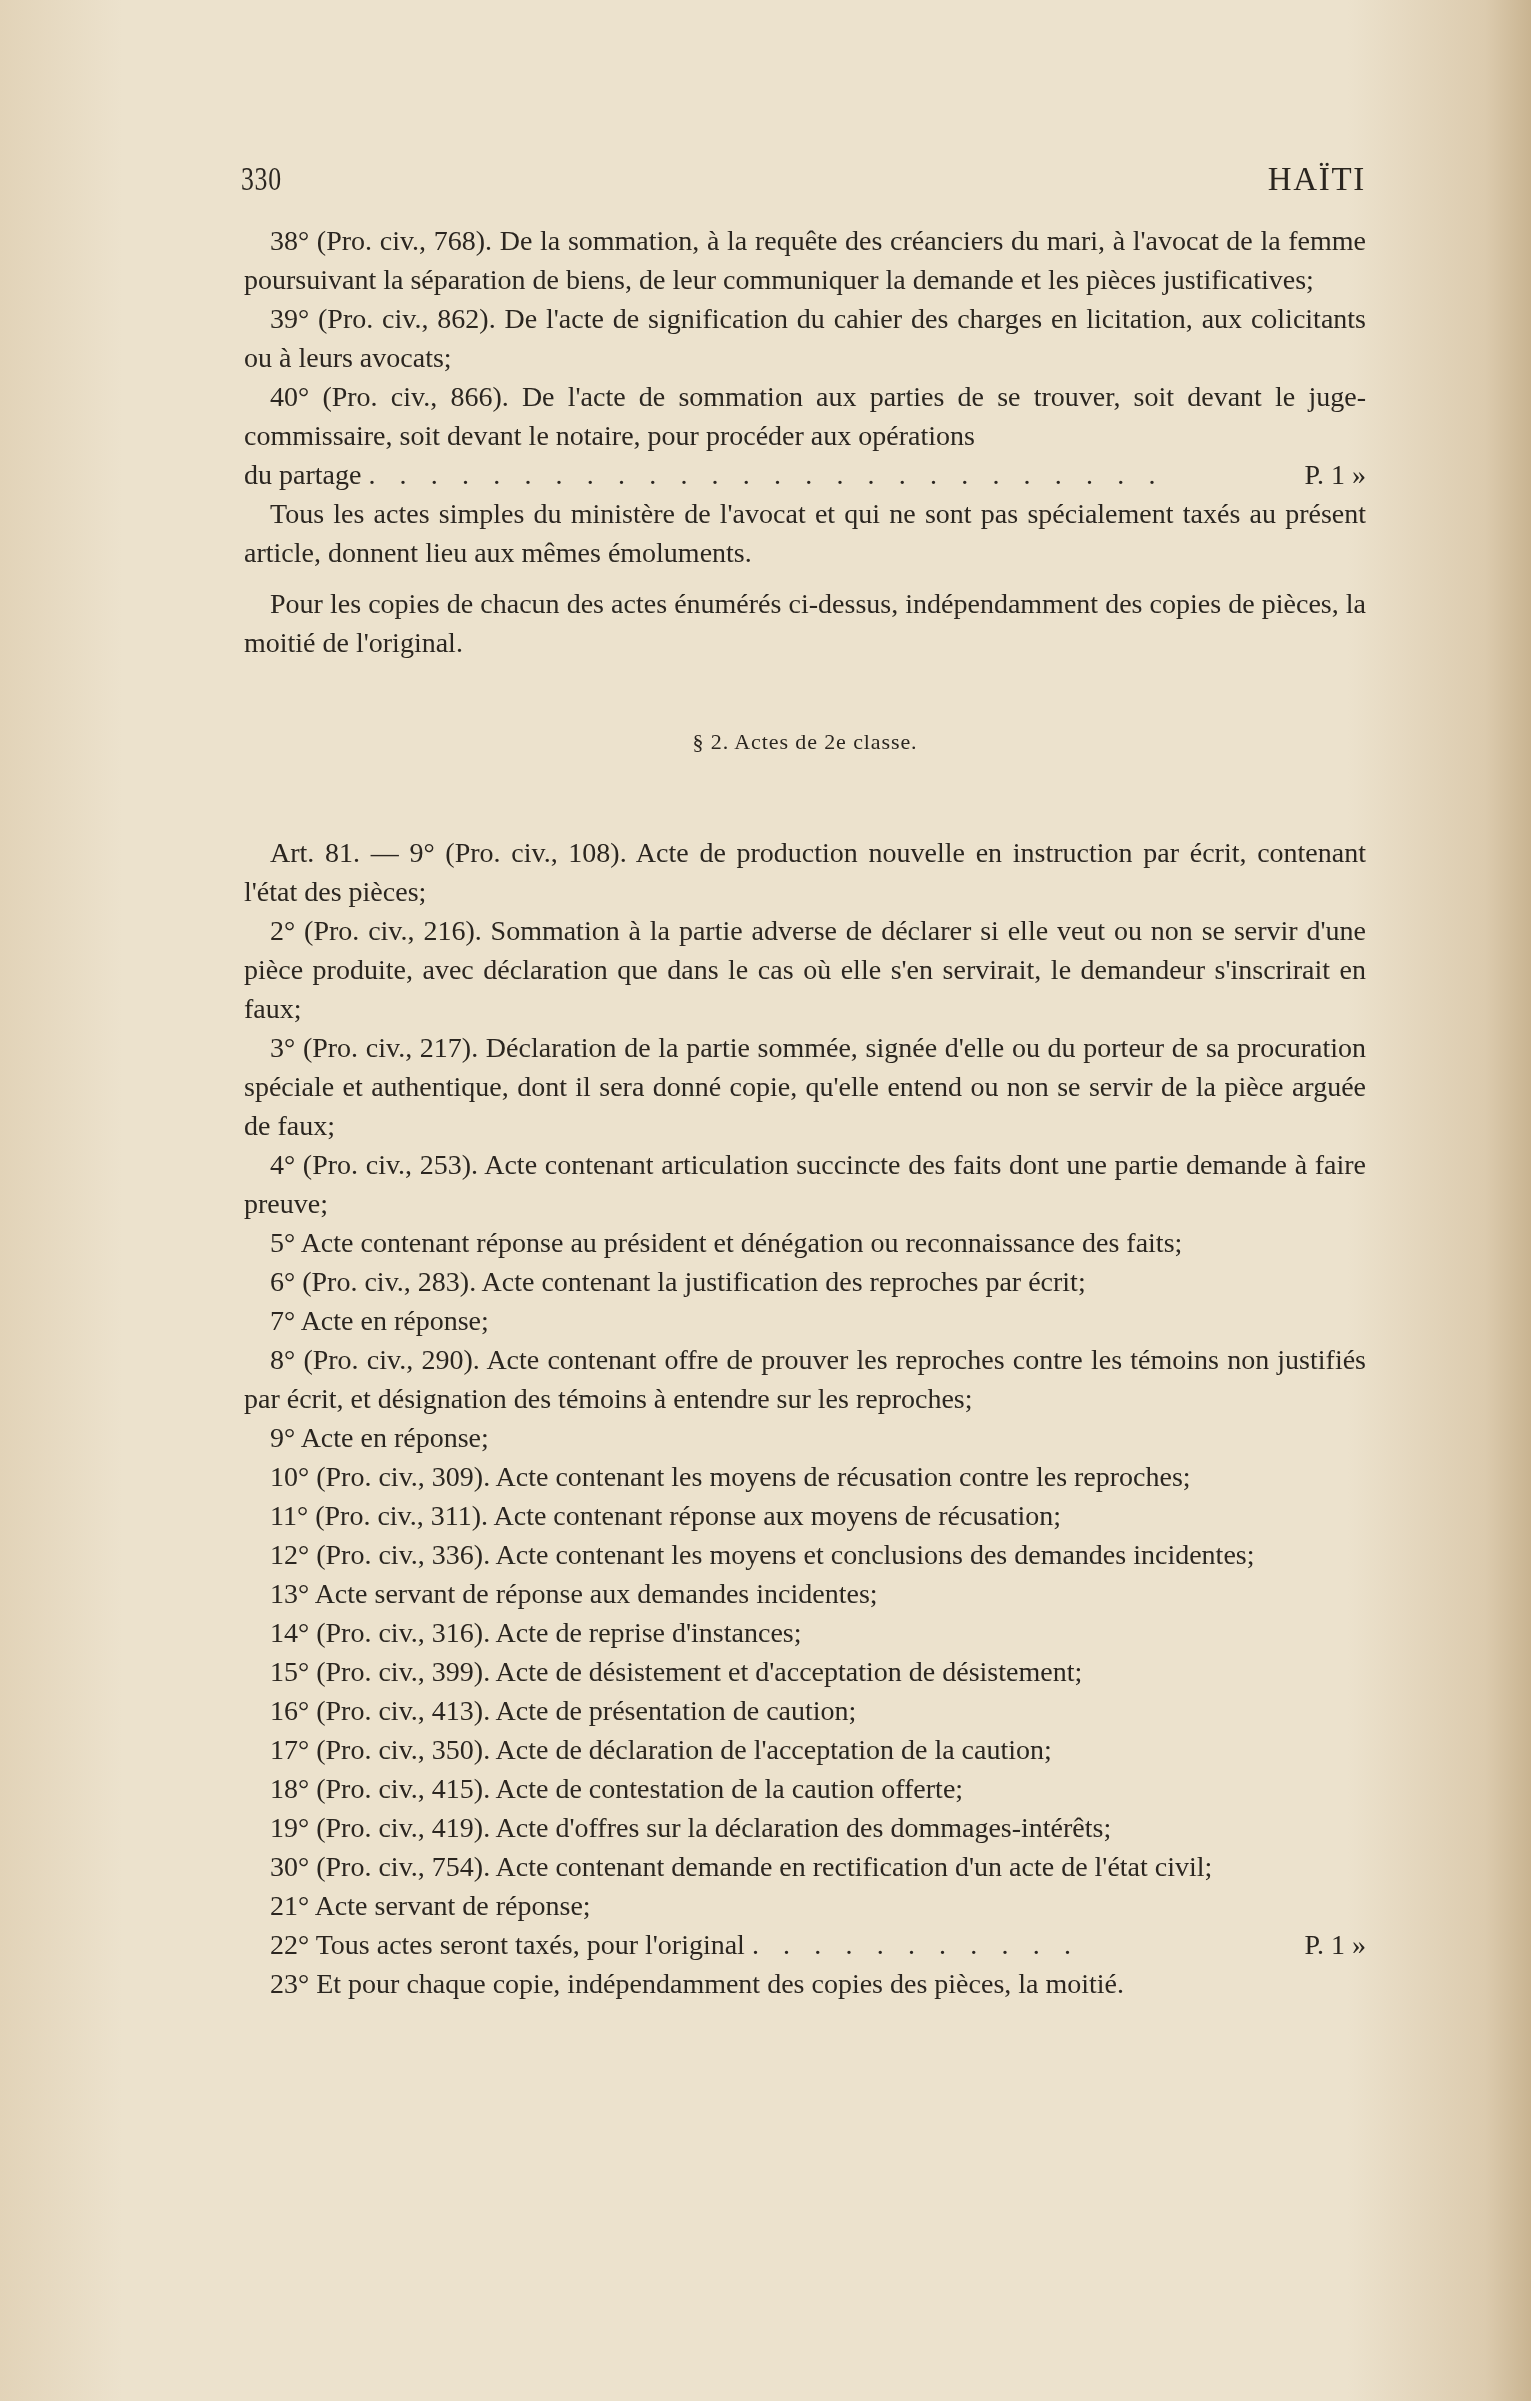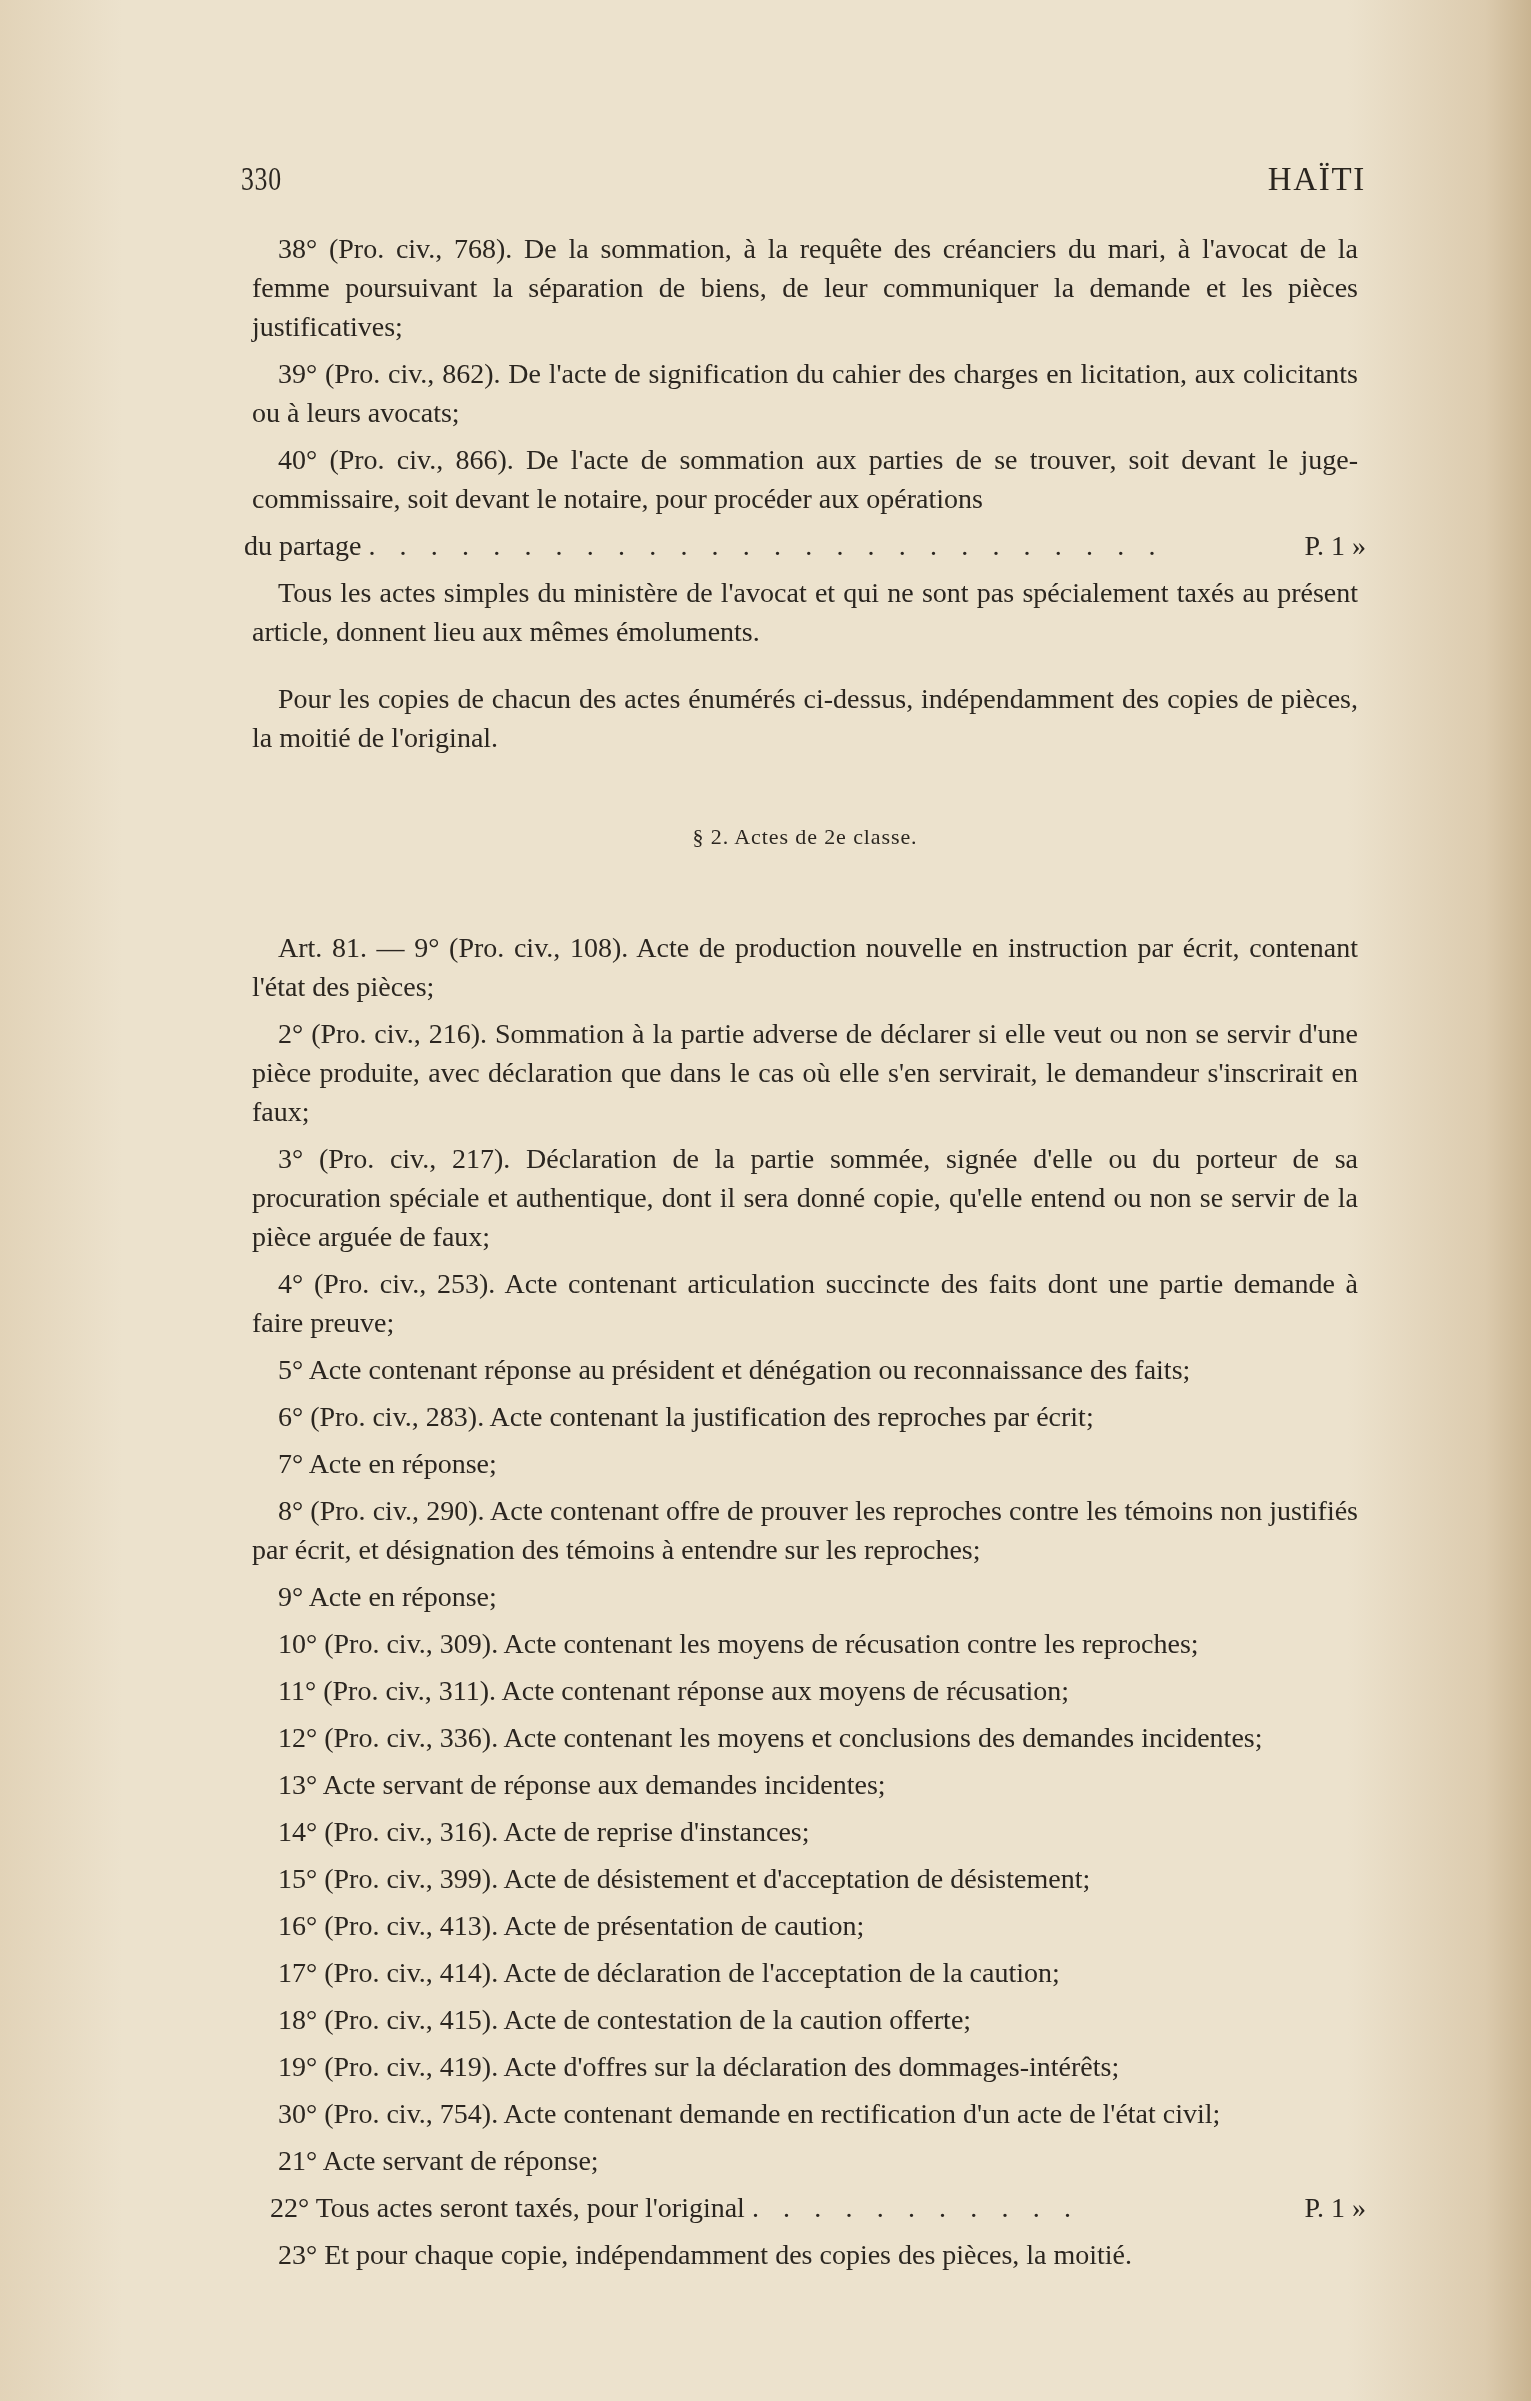--- a/index.html
+++ b/index.html
@@ -20,21 +20,21 @@
       transform: scaleX(0.78); transform-origin: left top;
     }
     .running-title {
       position: absolute; left: 0; right: 0; top: 0; text-align: right;
       font-size: 33px; letter-spacing: 1.7px;
     }
     .body-text {
       position: absolute; left: 244px; top: 221px; width: 1122px;
       font-size: 28px; line-height: 39px; text-align: justify;
     }
-    .para { margin: 8px; text-indent: 26px; }
+    .para { margin: 0; text-indent: 26px; }
     .section-heading {
       text-align: center; font-size: 22px; letter-spacing: 0.9px;
       margin: 60px 0 72px 0; text-indent: 0;
     }
     .dots { letter-spacing: 8.6px; }
     .price { float: right; }
     .clear::after { content: ""; display: block; clear: both; }
     .gap { height: 12px; }
   </style>
 </head>
@@ -70,21 +70,21 @@
     <p class="para">7° Acte en réponse;</p>
     <p class="para">8° (Pro. civ., 290). Acte contenant offre de prouver les reproches contre les témoins non justifiés par écrit, et désignation des témoins à entendre sur les reproches;</p>
     <p class="para">9° Acte en réponse;</p>
     <p class="para">10° (Pro. civ., 309). Acte contenant les moyens de récusation contre les reproches;</p>
     <p class="para">11° (Pro. civ., 311). Acte contenant réponse aux moyens de récusation;</p>
     <p class="para">12° (Pro. civ., 336). Acte contenant les moyens et conclusions des demandes incidentes;</p>
     <p class="para">13° Acte servant de réponse aux demandes incidentes;</p>
     <p class="para">14° (Pro. civ., 316). Acte de reprise d'instances;</p>
     <p class="para">15° (Pro. civ., 399). Acte de désistement et d'acceptation de désistement;</p>
     <p class="para">16° (Pro. civ., 413). Acte de présentation de caution;</p>
-    <p class="para">17° (Pro. civ., 414). Acte de déclaration de l'acceptation de la caution;</p>
+    <p class="para">17° (Pro. civ., 350). Acte de déclaration de l'acceptation de la caution;</p>
     <p class="para">18° (Pro. civ., 415). Acte de contestation de la caution offerte;</p>
     <p class="para">19° (Pro. civ., 419). Acte d'offres sur la déclaration des dommages-intérêts;</p>
     <p class="para">30° (Pro. civ., 754). Acte contenant demande en rectification d'un acte de l'état civil;</p>
     <p class="para">21° Acte servant de réponse;</p>
     <div class="clear" style="text-indent:26px">
       <span>22° Tous actes seront taxés, pour l'original</span>
       <span class="dots">. . . . . . . . . . .</span>
       <span class="price">P. 1 »</span>
     </div>
     <p class="para">23° Et pour chaque copie, indépendamment des copies des pièces, la moitié.</p>

